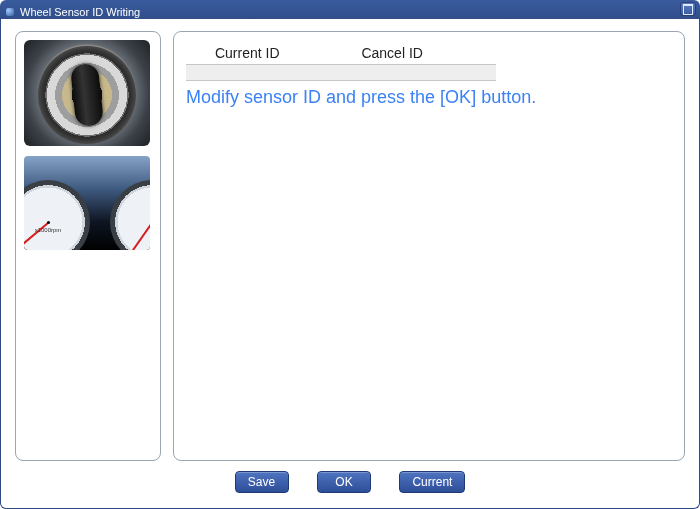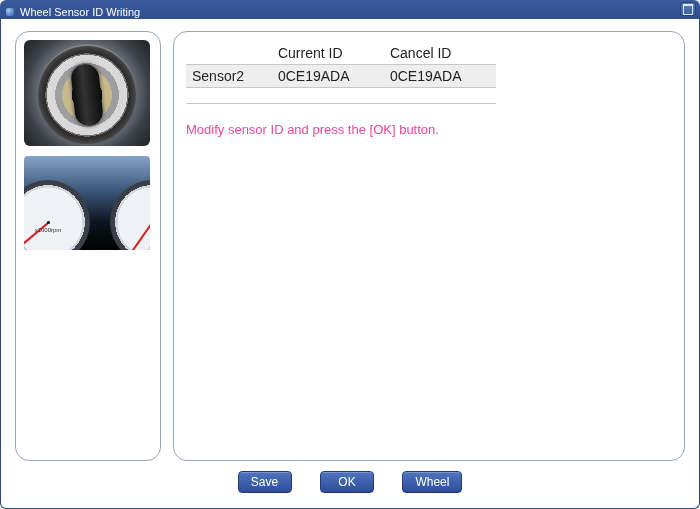--- a/index.html
+++ b/index.html
@@ -47,21 +47,21 @@
     border-top: none;
     border-radius: 0 0 6px 6px;
   }
   .content {
     display: flex;
     height: 430px;
     gap: 12px;
   }
   .panel {
     border: 1px solid #9aa6b3;
-    border-radius: 14px;
+    border-radius: 8px;
     background: #fff;
   }
   .left-panel {
     width: 146px;
     padding: 8px;
   }
   .main-panel {
     flex: 1;
     padding: 10px 12px;
   }
@@ -119,23 +119,23 @@
   table.sensor th, table.sensor td {
     text-align: left;
     padding: 3px 6px;
     border-bottom: 1px solid #c7c7c7;
     font-weight: normal;
   }
   table.sensor th { color:#222; }
   table.sensor tr:nth-child(even) td { background:#eeeeee; }
   table.sensor tr.spacer td { height:16px; }
   .instruction {
-    margin-top: 18px;
-    font-size: 13px;
-    color: #ec4899;
+    margin-top: 6px;
+    font-size: 18px;
+    color: #3b82f6;
   }
   
   .button-row {
     margin-top: 10px;
     text-align: center;
   }
   .btn {
     display:inline-block;
     min-width: 54px;
     padding: 3px 12px;
@@ -180,35 +180,30 @@
     </div>
 
     <div class="panel main-panel">
       <table class="sensor">
         <tbody>
             <tr>
           <th></th>
           <th>Current ID</th>
           <th>Cancel ID</th>
         </tr>
-        <tr>
-          <td>Sensor2</td>
-          <td>0CE19ADA</td>
-          <td>0CE19ADA</td>
-        </tr>
         <tr class="spacer">
               <td></td>
               <td></td>
               <td></td>
             </tr>
       </tbody>
         </table>
       <div class="instruction">Modify sensor ID and press the [OK] button.</div>
     </div>
 
   </div>
 
   <div class="button-row">
     <span class="btn">Save</span>
     <span class="btn">OK</span>
-    <span class="btn">Wheel</span>
+    <span class="btn">Current</span>
   </div>
 </div>
 
 </body></html>

